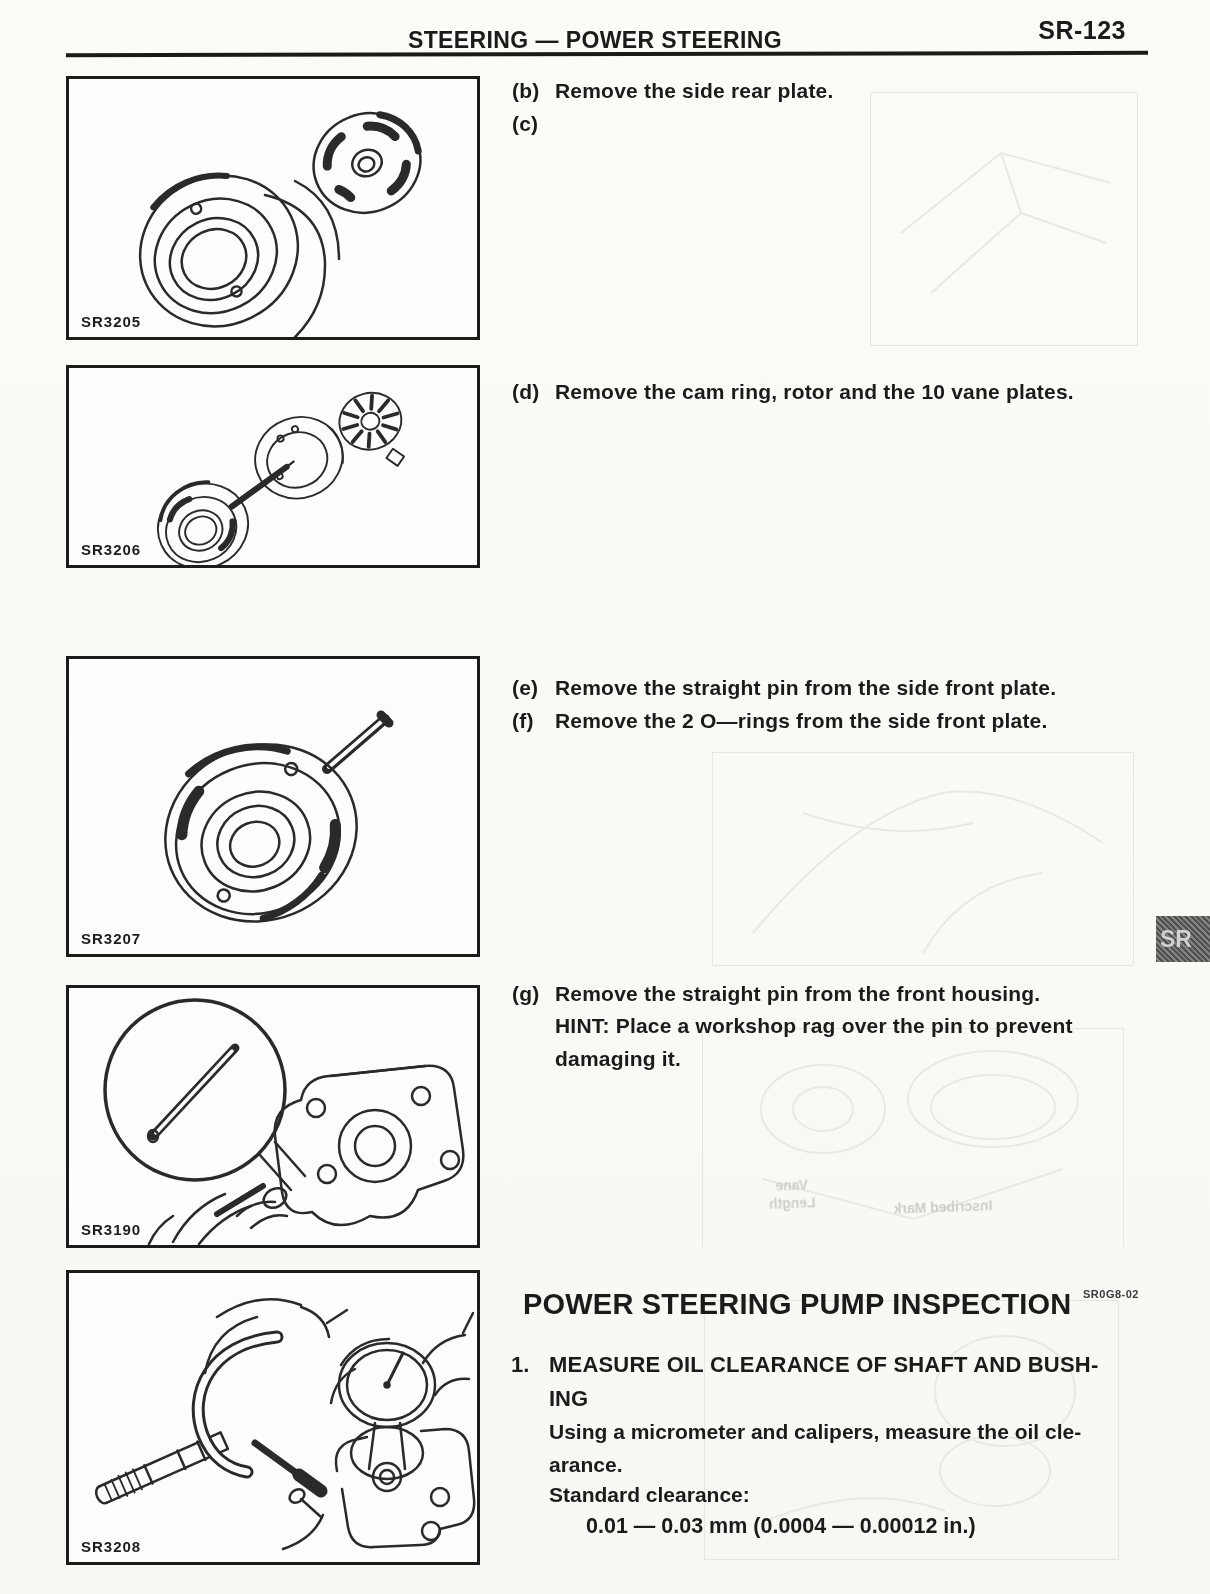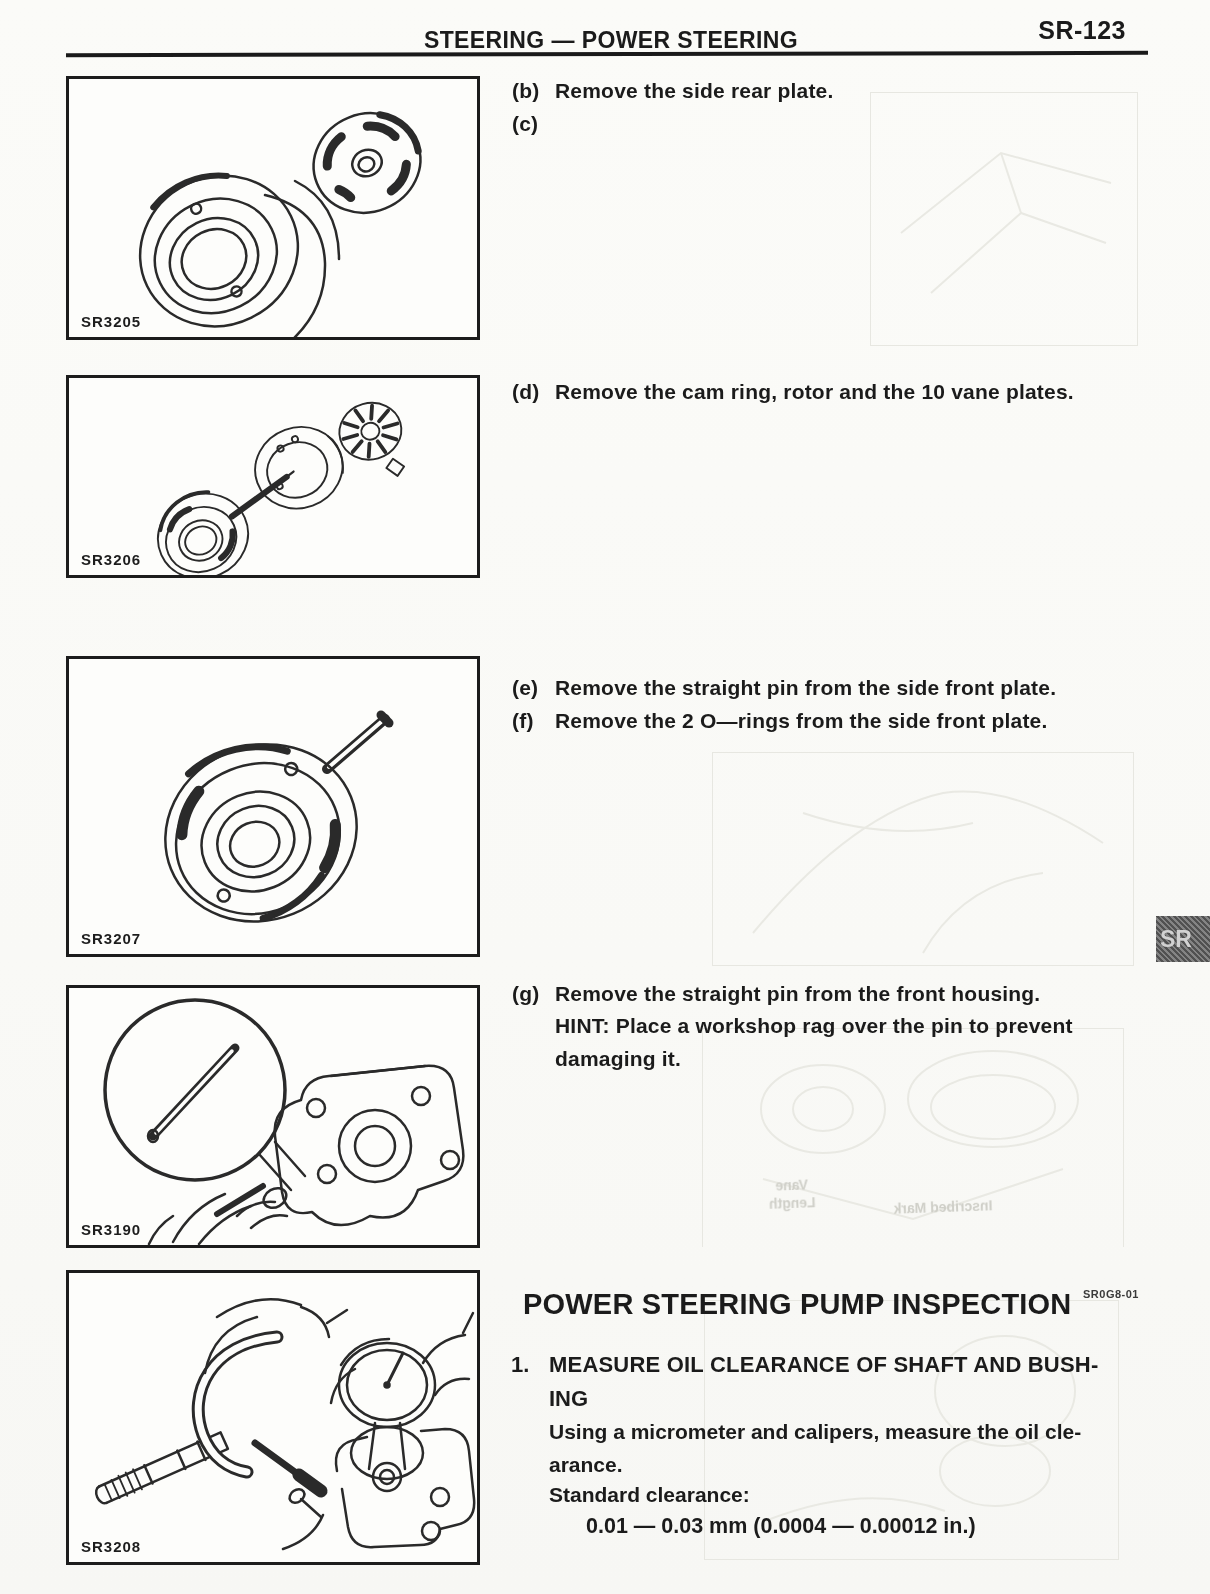--- a/index.html
+++ b/index.html
@@ -8,29 +8,29 @@
     width:1210px;height:1594px;
     margin:0 auto;
     background:linear-gradient(180deg,#fbfbf8 0%,#f9f9f6 60%,#f7f7f4 100%);
     font-family:"Liberation Sans", sans-serif;
     color:#1b1b1b;
     overflow:hidden;
   }
 
   
   .hdr-title{position:absolute;top:27px;left:0;width:1190px;text-align:center;
-    font-size:23px;font-weight:700;letter-spacing:.4px;padding-left:16px;}
+    font-size:23px;font-weight:700;letter-spacing:.4px;}
   .hdr-page{position:absolute;top:16px;right:84px;font-size:25px;font-weight:700;letter-spacing:.5px;}
   .hdr-rule{position:absolute;top:52px;left:66px;width:1082px;height:4px;background:#1a1a1a;transform:rotate(-.12deg);}
 
   
   .fig{position:absolute;left:66px;width:414px;border:3px solid #1c1c1c;
     background:#fdfdfb;box-sizing:border-box;}
   #fig1{top:76px;height:264px;}
-  #fig2{top:375px;height:203px;}
+  #fig2{top:365px;height:203px;}
   #fig3{top:656px;height:301px;}
   #fig4{top:985px;height:263px;}
   #fig5{top:1270px;height:295px;padding-left:16px;}
   .fig svg{position:absolute;left:0;top:0;width:100%;height:100%;}
   .fig-label{position:absolute;left:12px;bottom:7px;font-size:15px;font-weight:700;
     letter-spacing:1px;color:#1d1d1d;z-index:3;}
 
   
   .step{position:absolute;left:512px;width:650px;display:flex;
     font-size:21px;font-weight:700;letter-spacing:.2px;line-height:1.25;z-index:2;}
@@ -318,21 +318,21 @@
     <span>Remove the 2 O—rings from the side front plate.</span>
   </div>
   <div class="step" id="step-g">
     <span class="lbl">(g)</span>
     <span>Remove the straight pin from the front housing.</span>
   </div>
   <div class="hint-line" id="hint2">damaging it.</div>
   <div class="hint-line" id="hint1">HINT: Place a workshop rag over the pin to prevent</div>
 
   <div class="insp-heading">POWER STEERING PUMP INSPECTION</div>
-  <div class="insp-code">SR0G8-01</div>
+  <div class="insp-code">SR0G8-02</div>
   <div class="insp-num">1.</div>
   <div class="insp-title1">MEASURE OIL CLEARANCE OF SHAFT AND BUSH-</div>
   <div class="insp-title2">ING</div>
   <div class="insp-body1">Using a micrometer and calipers, measure the oil cle-</div>
   <div class="insp-body2">arance.</div>
   <div class="insp-spec-label">Standard clearance:</div>
   <div class="insp-spec-value">0.01 — 0.03 mm (0.0004 — 0.00012 in.)</div>
 
   <div class="side-tab">
     <span>SR</span>

